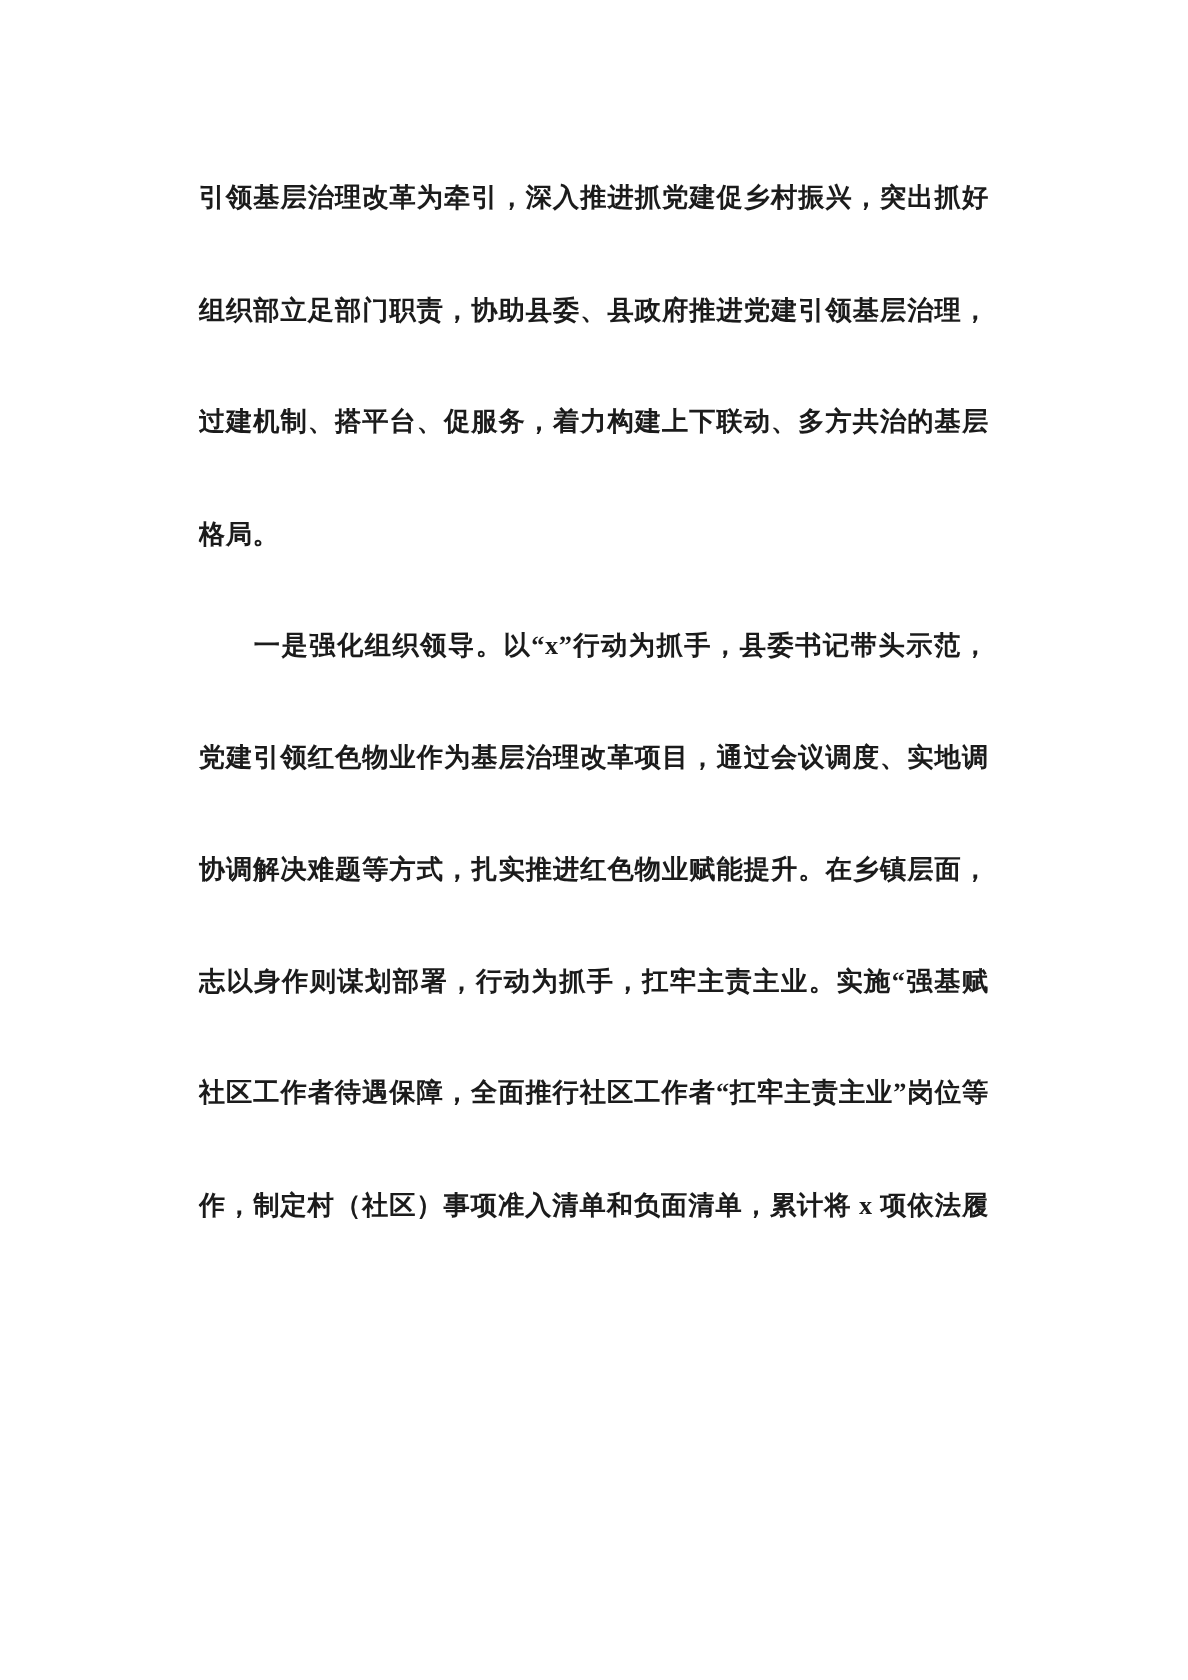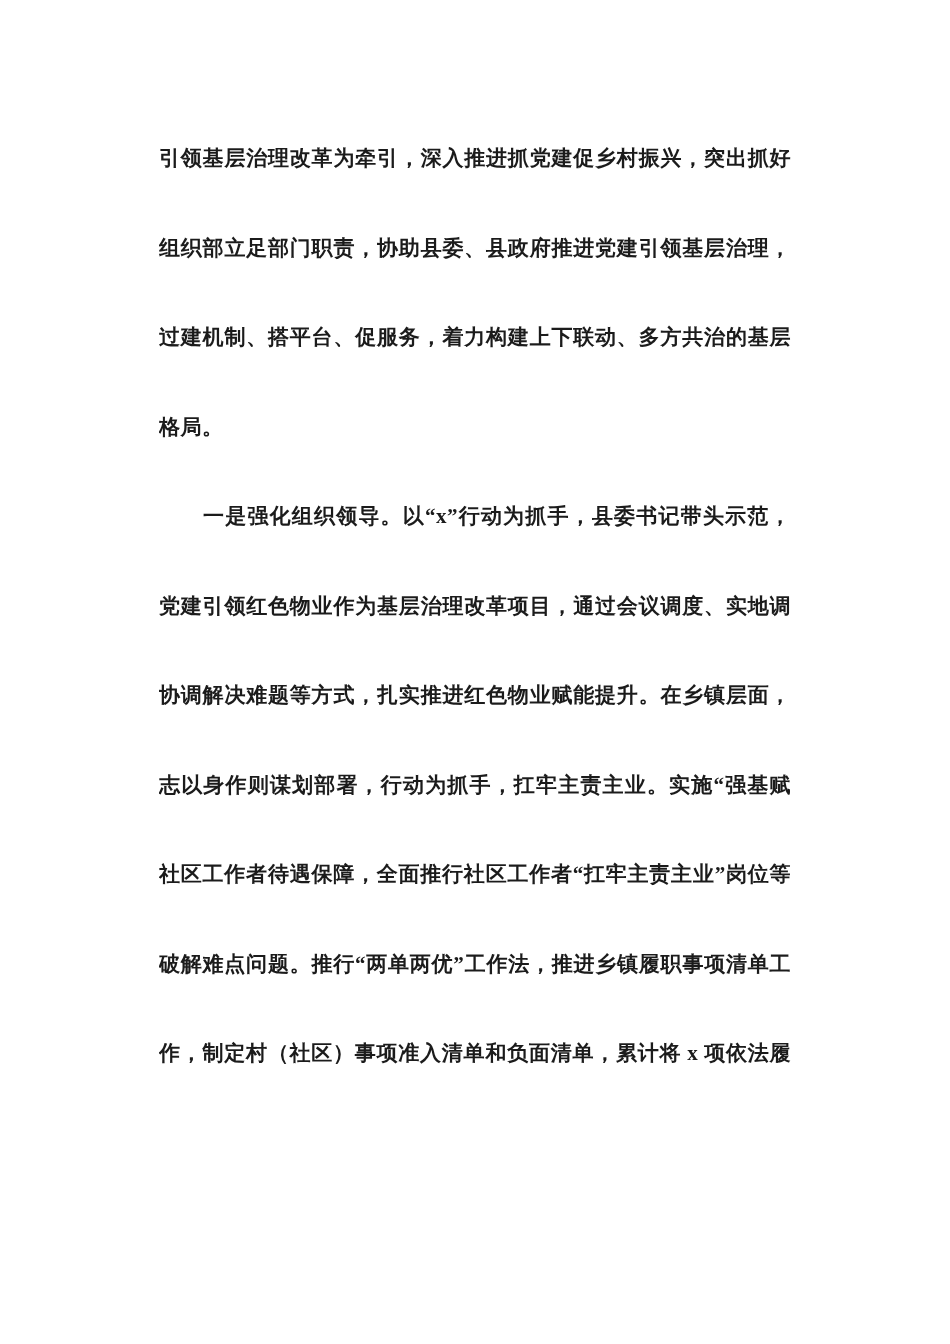--- a/index.html
+++ b/index.html
@@ -51,16 +51,15 @@
   <div class="doc-body">
     <p class="line">引领基层治理改革为牵引，深入推进抓党建促乡村振兴，突出抓好新</p>
     <p class="line">组织部立足部门职责，协助县委、县政府推进党建引领基层治理，通</p>
     <p class="line">过建机制、搭平台、促服务，着力构建上下联动、多方共治的基层治理</p>
     <p class="line para-end">格局。</p>
     <p class="line para-indent">一是强化组织领导。以“x”行动为抓手，县委书记带头示范，将</p>
     <p class="line">党建引领红色物业作为基层治理改革项目，通过会议调度、实地调研、</p>
     <p class="line">协调解决难题等方式，扎实推进红色物业赋能提升。在乡镇层面，将</p>
     <p class="line">志以身作则谋划部署，行动为抓手，扛牢主责主业。实施“强基赋</p>
     <p class="line">社区工作者待遇保障，全面推行社区工作者“扛牢主责主业”岗位等级</p>
-    <p class="line">破解难点问题。推行“两单两优”工作法，推进乡镇履职事项清单工</p>
     <p class="line">作，制定村（社区）事项准入清单和负面清单，累计将 x 项依法履职和</p>
   </div>
 </div>
 
 </body></html>

